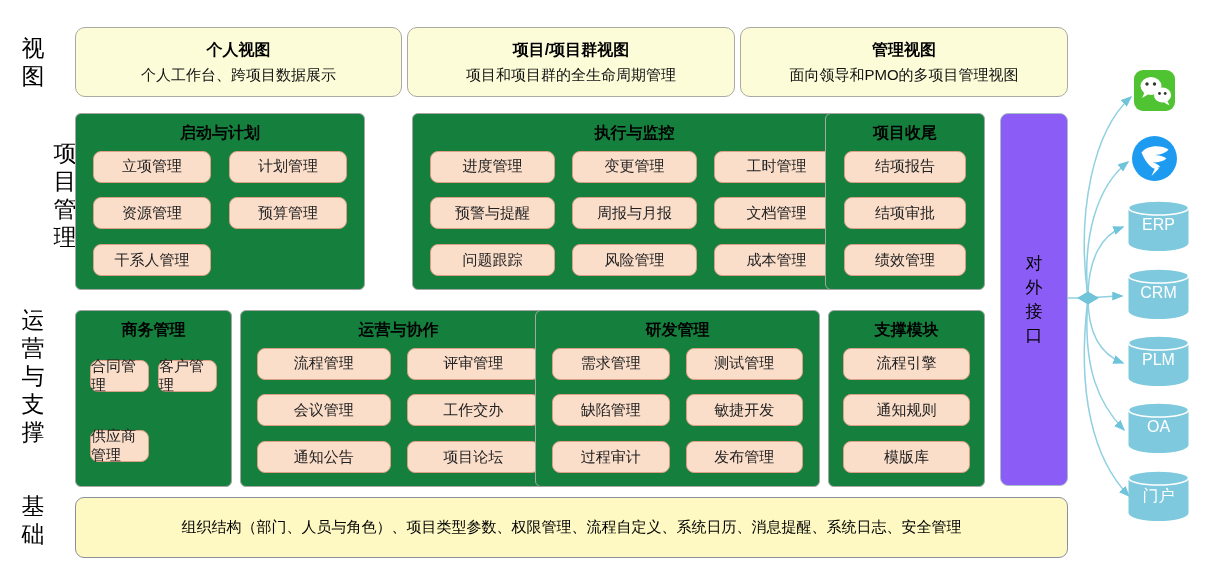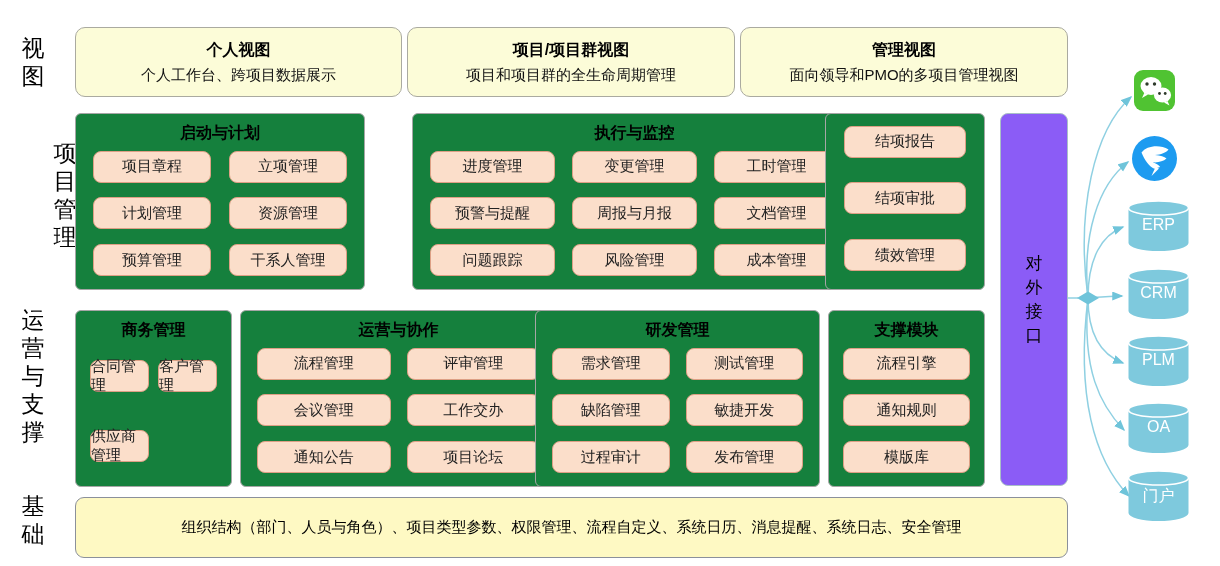--- a/index.html
+++ b/index.html
@@ -60,21 +60,20 @@
     <div class="view-sub">项目和项目群的全生命周期管理</div>
   </div>
   <div class="view-card" style="left:740px;width:328px;">
     <div class="view-title">管理视图</div>
     <div class="view-sub">面向领导和PMO的多项目管理视图</div>
   </div>
 
   <div class="group" style="left:75px;top:113px;width:290px;height:177px;">
     <div class="group-title">启动与计划</div>
     <div class="group-grid" style="grid-template-columns:repeat(2,1fr);gap:9px 18px;padding:4px 17px 10px;">
-      <div class="mod">项目章程</div>
       <div class="mod">立项管理</div>
       <div class="mod">计划管理</div>
       <div class="mod">资源管理</div>
       <div class="mod">预算管理</div>
       <div class="mod">干系人管理</div>
     </div>
   </div>
 
   <div class="group" style="left:373px;top:113px;width:445px;height:177px;margin-left:39px;">
     <div class="group-title">执行与监控</div>
@@ -85,20 +84,21 @@
       <div class="mod">预警与提醒</div>
       <div class="mod">周报与月报</div>
       <div class="mod">文档管理</div>
       <div class="mod">问题跟踪</div>
       <div class="mod">风险管理</div>
       <div class="mod">成本管理</div>
     </div>
   </div>
 
   <div class="group" style="left:825px;top:113px;width:160px;height:177px;">
+    <div class="group-title">项目收尾</div>
     <div class="group-grid" style="grid-template-columns:1fr;gap:9px;padding:4px 18px 10px;">
       <div class="mod">结项报告</div>
       <div class="mod">结项审批</div>
       <div class="mod">绩效管理</div>
     </div>
   </div>
 
   <div class="ext">
     <div class="ext-text">对外接口</div>
   </div>

